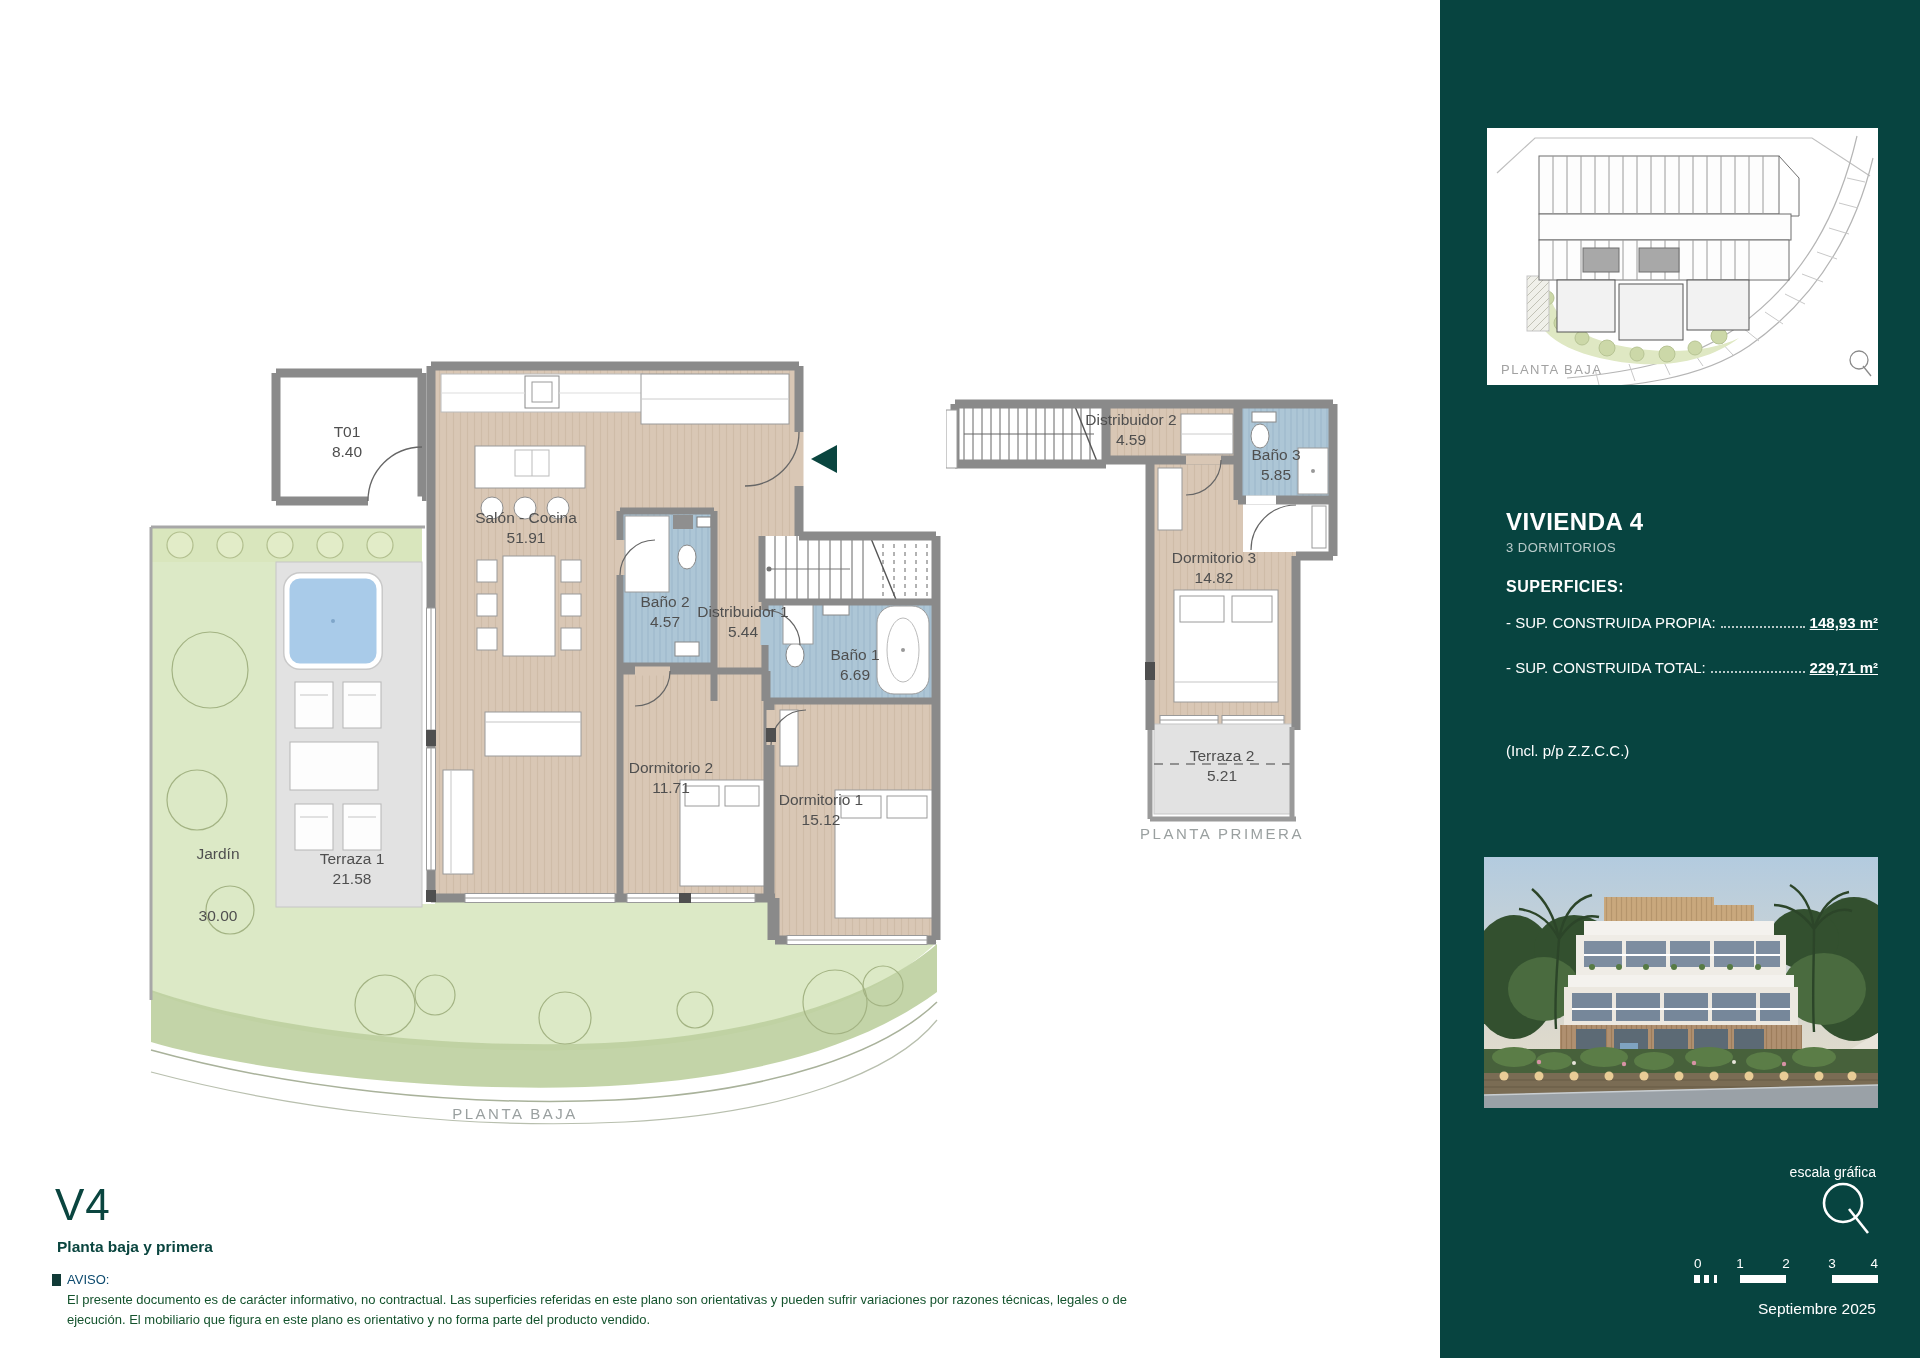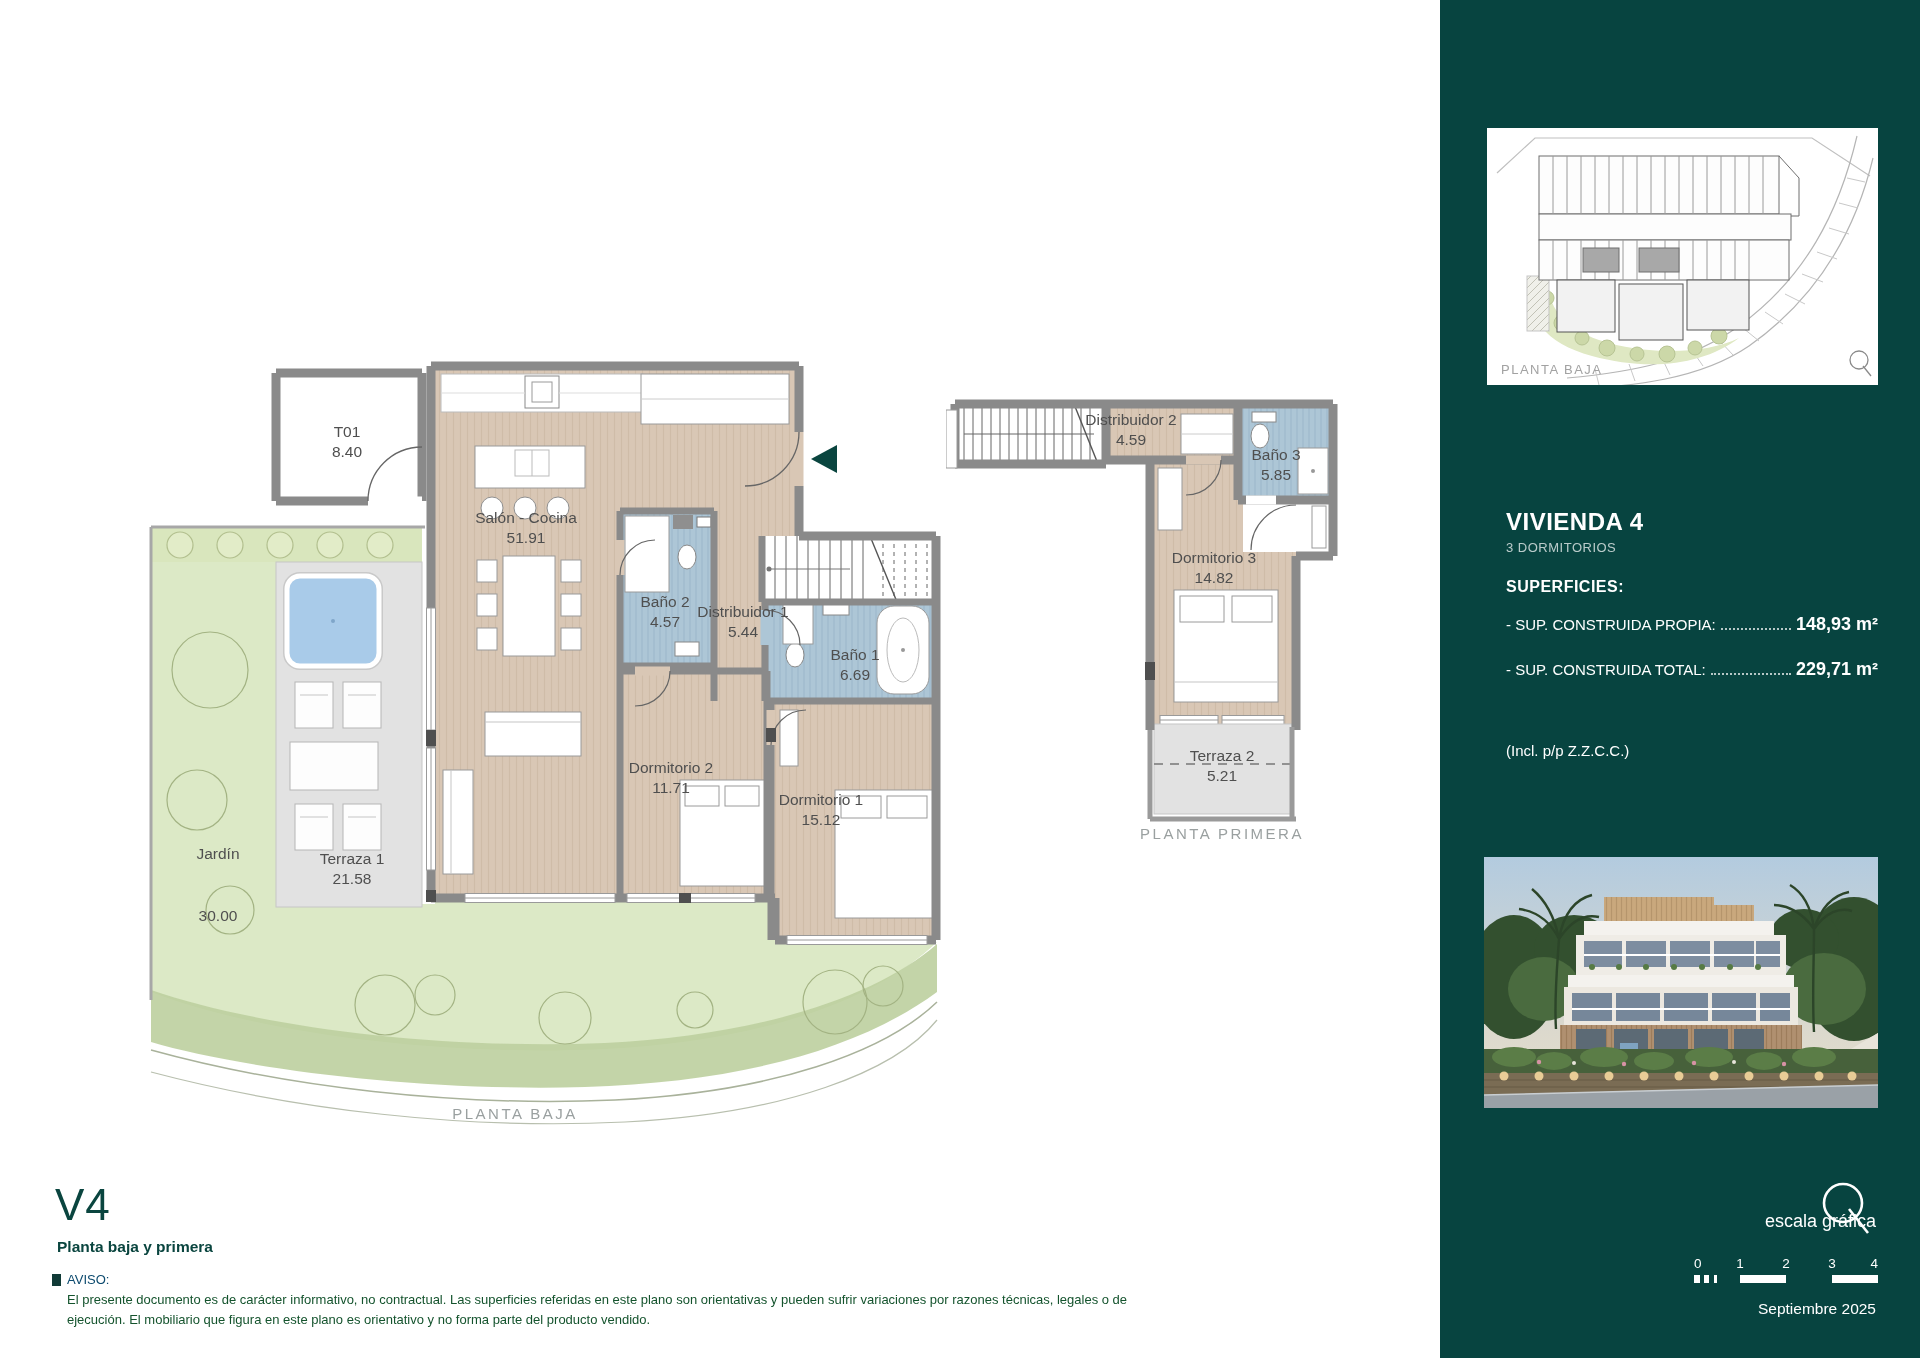--- a/index.html
+++ b/index.html
@@ -14,28 +14,28 @@
   
   .sidebar{position:absolute;left:1440px;top:0;width:480px;height:1358px;background:#074440;color:#fff;}
   .card{position:absolute;background:#fff;}
   .siteplan-caption{position:absolute;left:14px;bottom:8px;font-size:13px;letter-spacing:1.5px;color:#a2a2a2;}
   .unit-title{position:absolute;left:66px;top:508px;font-size:24px;font-weight:bold;letter-spacing:.5px;}
   .unit-subtitle{position:absolute;left:66px;top:540px;font-size:13px;color:rgba(255,255,255,.72);letter-spacing:.5px;}
   .surf-title{position:absolute;left:66px;top:578px;font-size:16px;font-weight:bold;letter-spacing:.5px;text-align:right;}
   .surf-rows{position:absolute;left:66px;top:614px;width:372px;}
   .surf-row{display:flex;align-items:baseline;height:45px;font-size:15px;}
   .surf-row .leader{flex:1;border-bottom:2px dotted rgba(255,255,255,.7);margin:0 5px 4px;}
-  .surf-row .val{font-weight:bold;font-size:18px;white-space:nowrap;}
+  .surf-row .val{font-weight:bold;font-size:15px;white-space:nowrap;text-decoration:underline;}
   .surf-note{position:absolute;left:66px;top:742px;font-size:15px;}
   .scale-wrap{position:absolute;right:42px;top:1256px;width:184px;}
   .scale-nums{position:relative;height:17px;font-size:13.5px;}
   .scale-nums span{position:absolute;transform:translateX(-50%);}
   .scale-bar{position:relative;height:8px;background:#ffffff;margin-top:2px;}
   .scale-bar i{position:absolute;top:0;bottom:0;background:#074440;}
-  .esc-label{position:absolute;right:44px;top:1164px;font-size:18px;margin-top:47px;}
+  .esc-label{position:absolute;right:44px;top:1164px;font-size:14px;}
   .date-label{position:absolute;right:44px;top:1300px;font-size:15.5px;}
   
   .v4{position:absolute;left:55px;top:1180px;font-size:44px;color:#0a453f;letter-spacing:1px;}
   .v4sub{position:absolute;left:57px;top:1238px;font-size:15.5px;font-weight:bold;color:#0a453f;}
   .aviso-row{position:absolute;left:52px;top:1272px;display:flex;align-items:center;gap:6px;}
   .aviso-sq{width:9px;height:12px;background:#113b37;}
   .aviso-title{font-size:13px;color:#0c4a6e;}
   .aviso-text{position:absolute;left:67px;top:1290px;width:1120px;font-size:13px;line-height:1.55;color:#14532d;}
 </style>
 </head>

